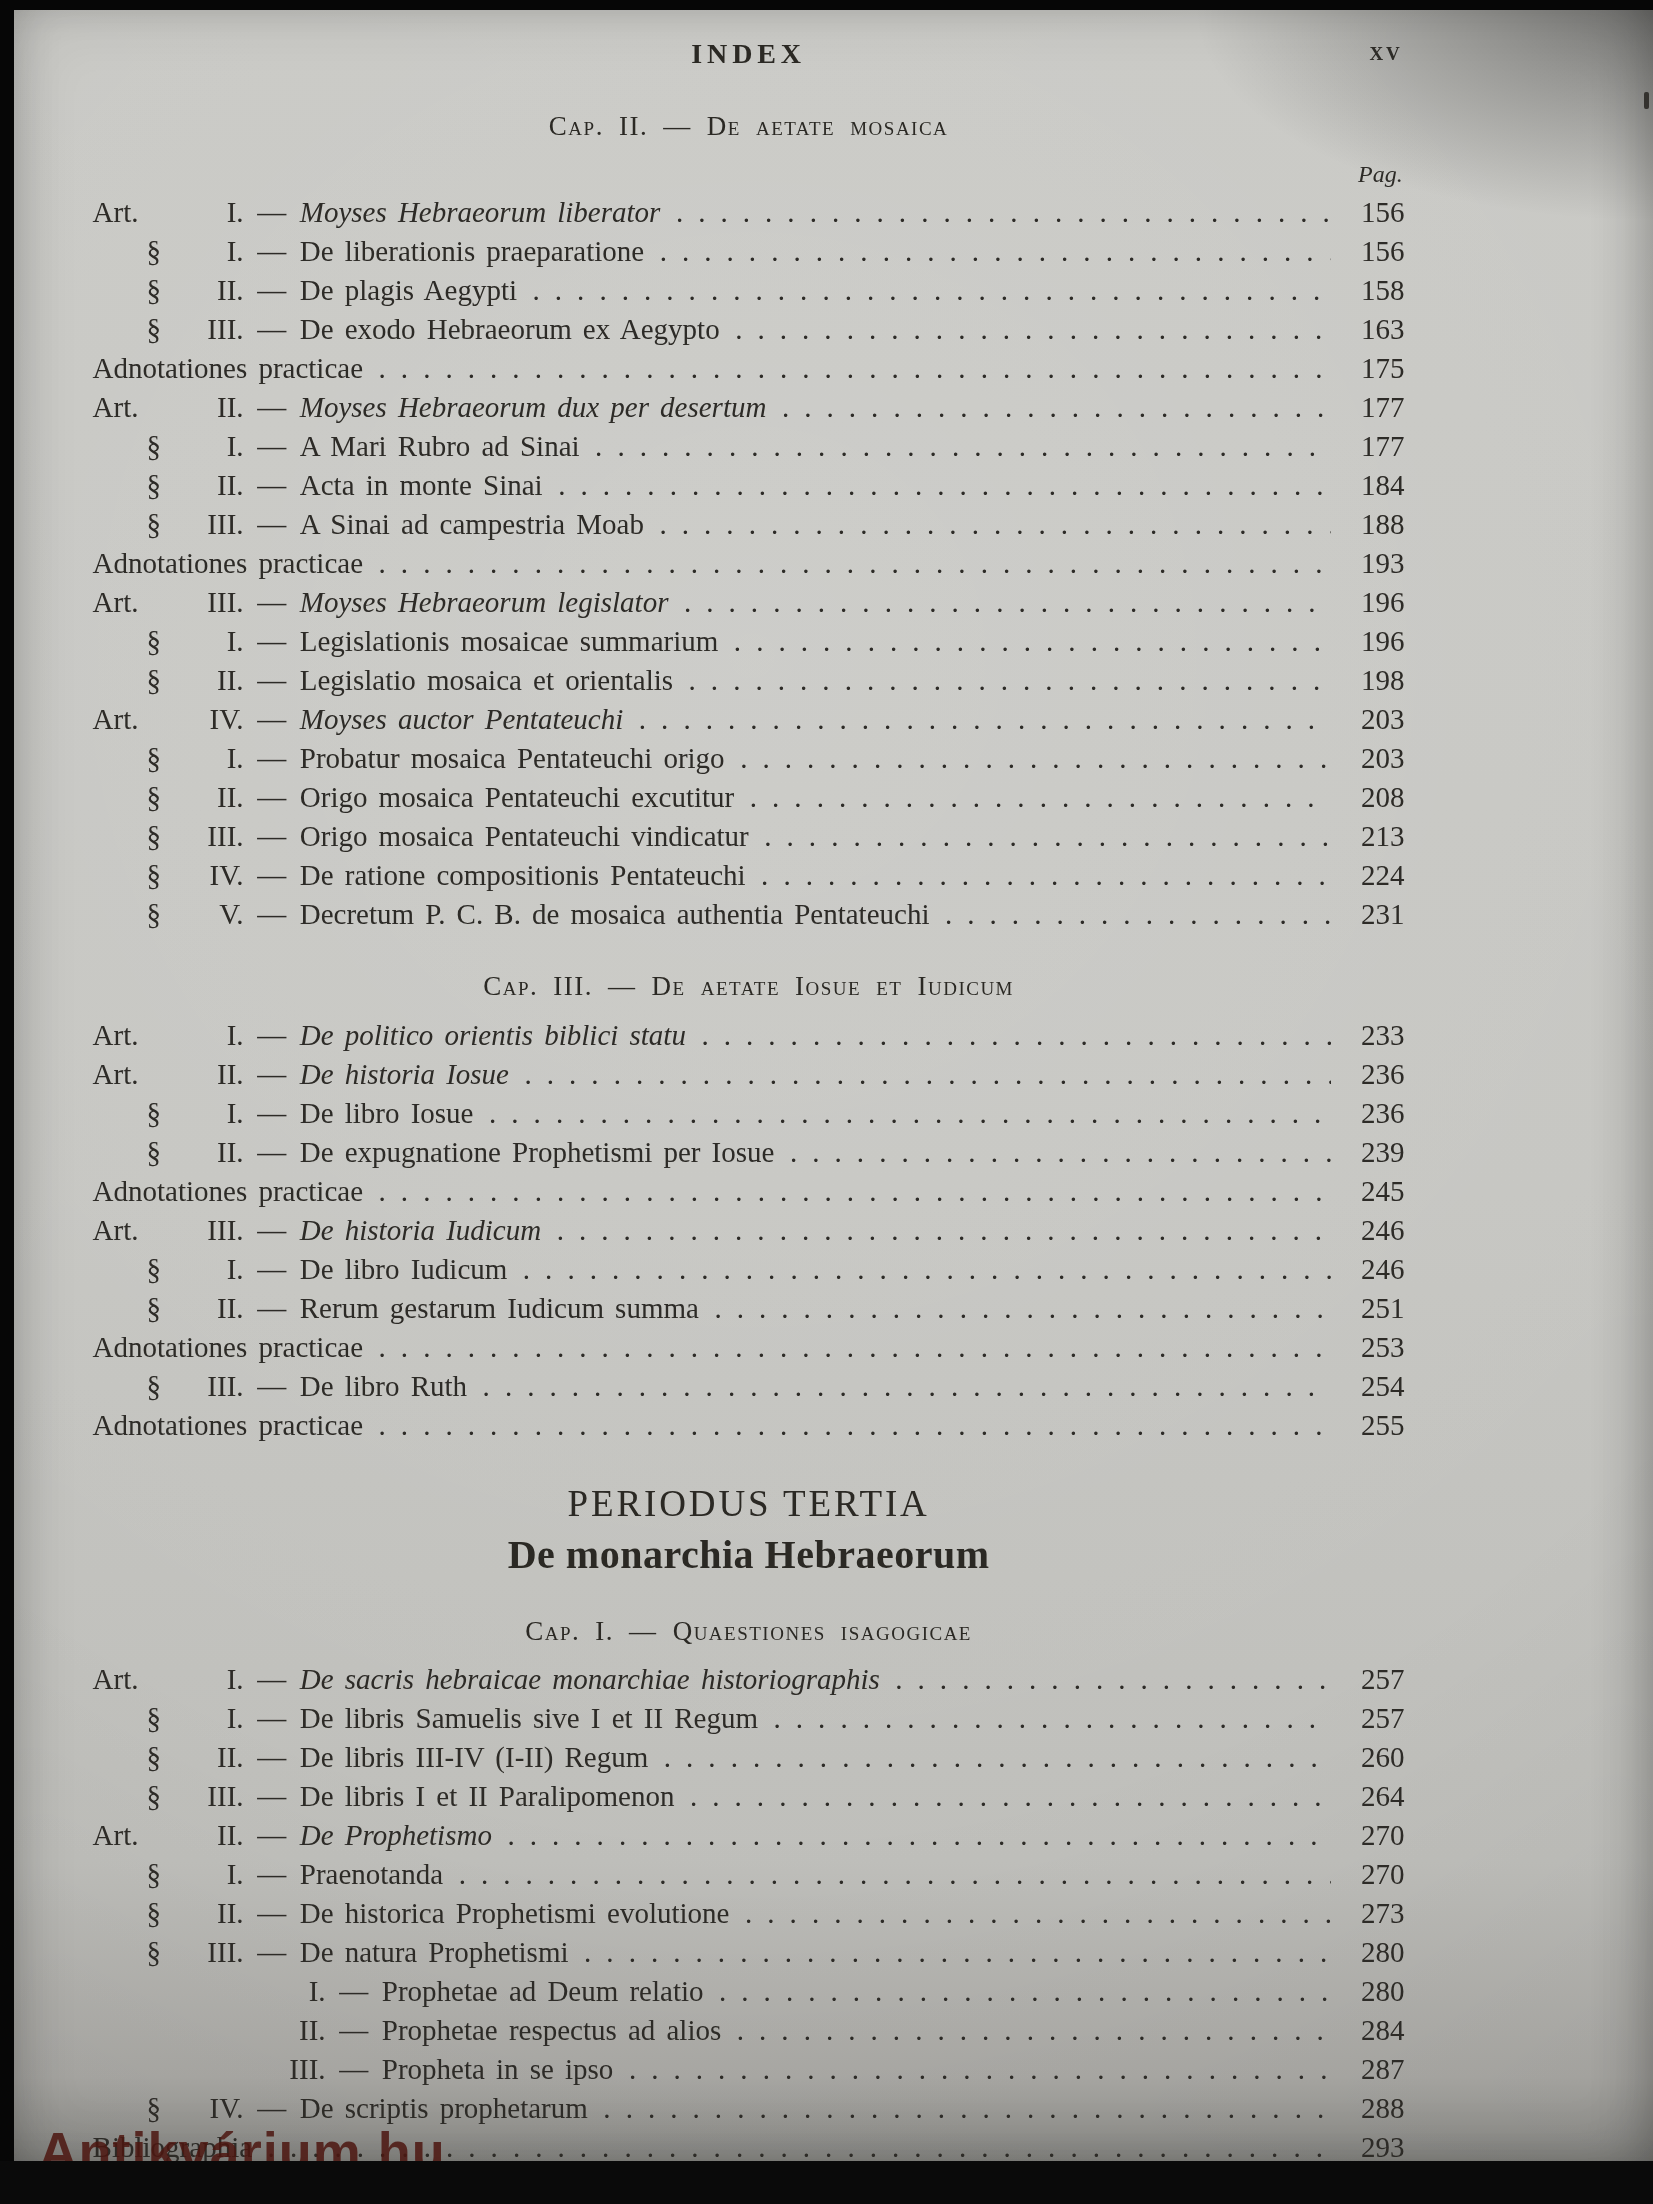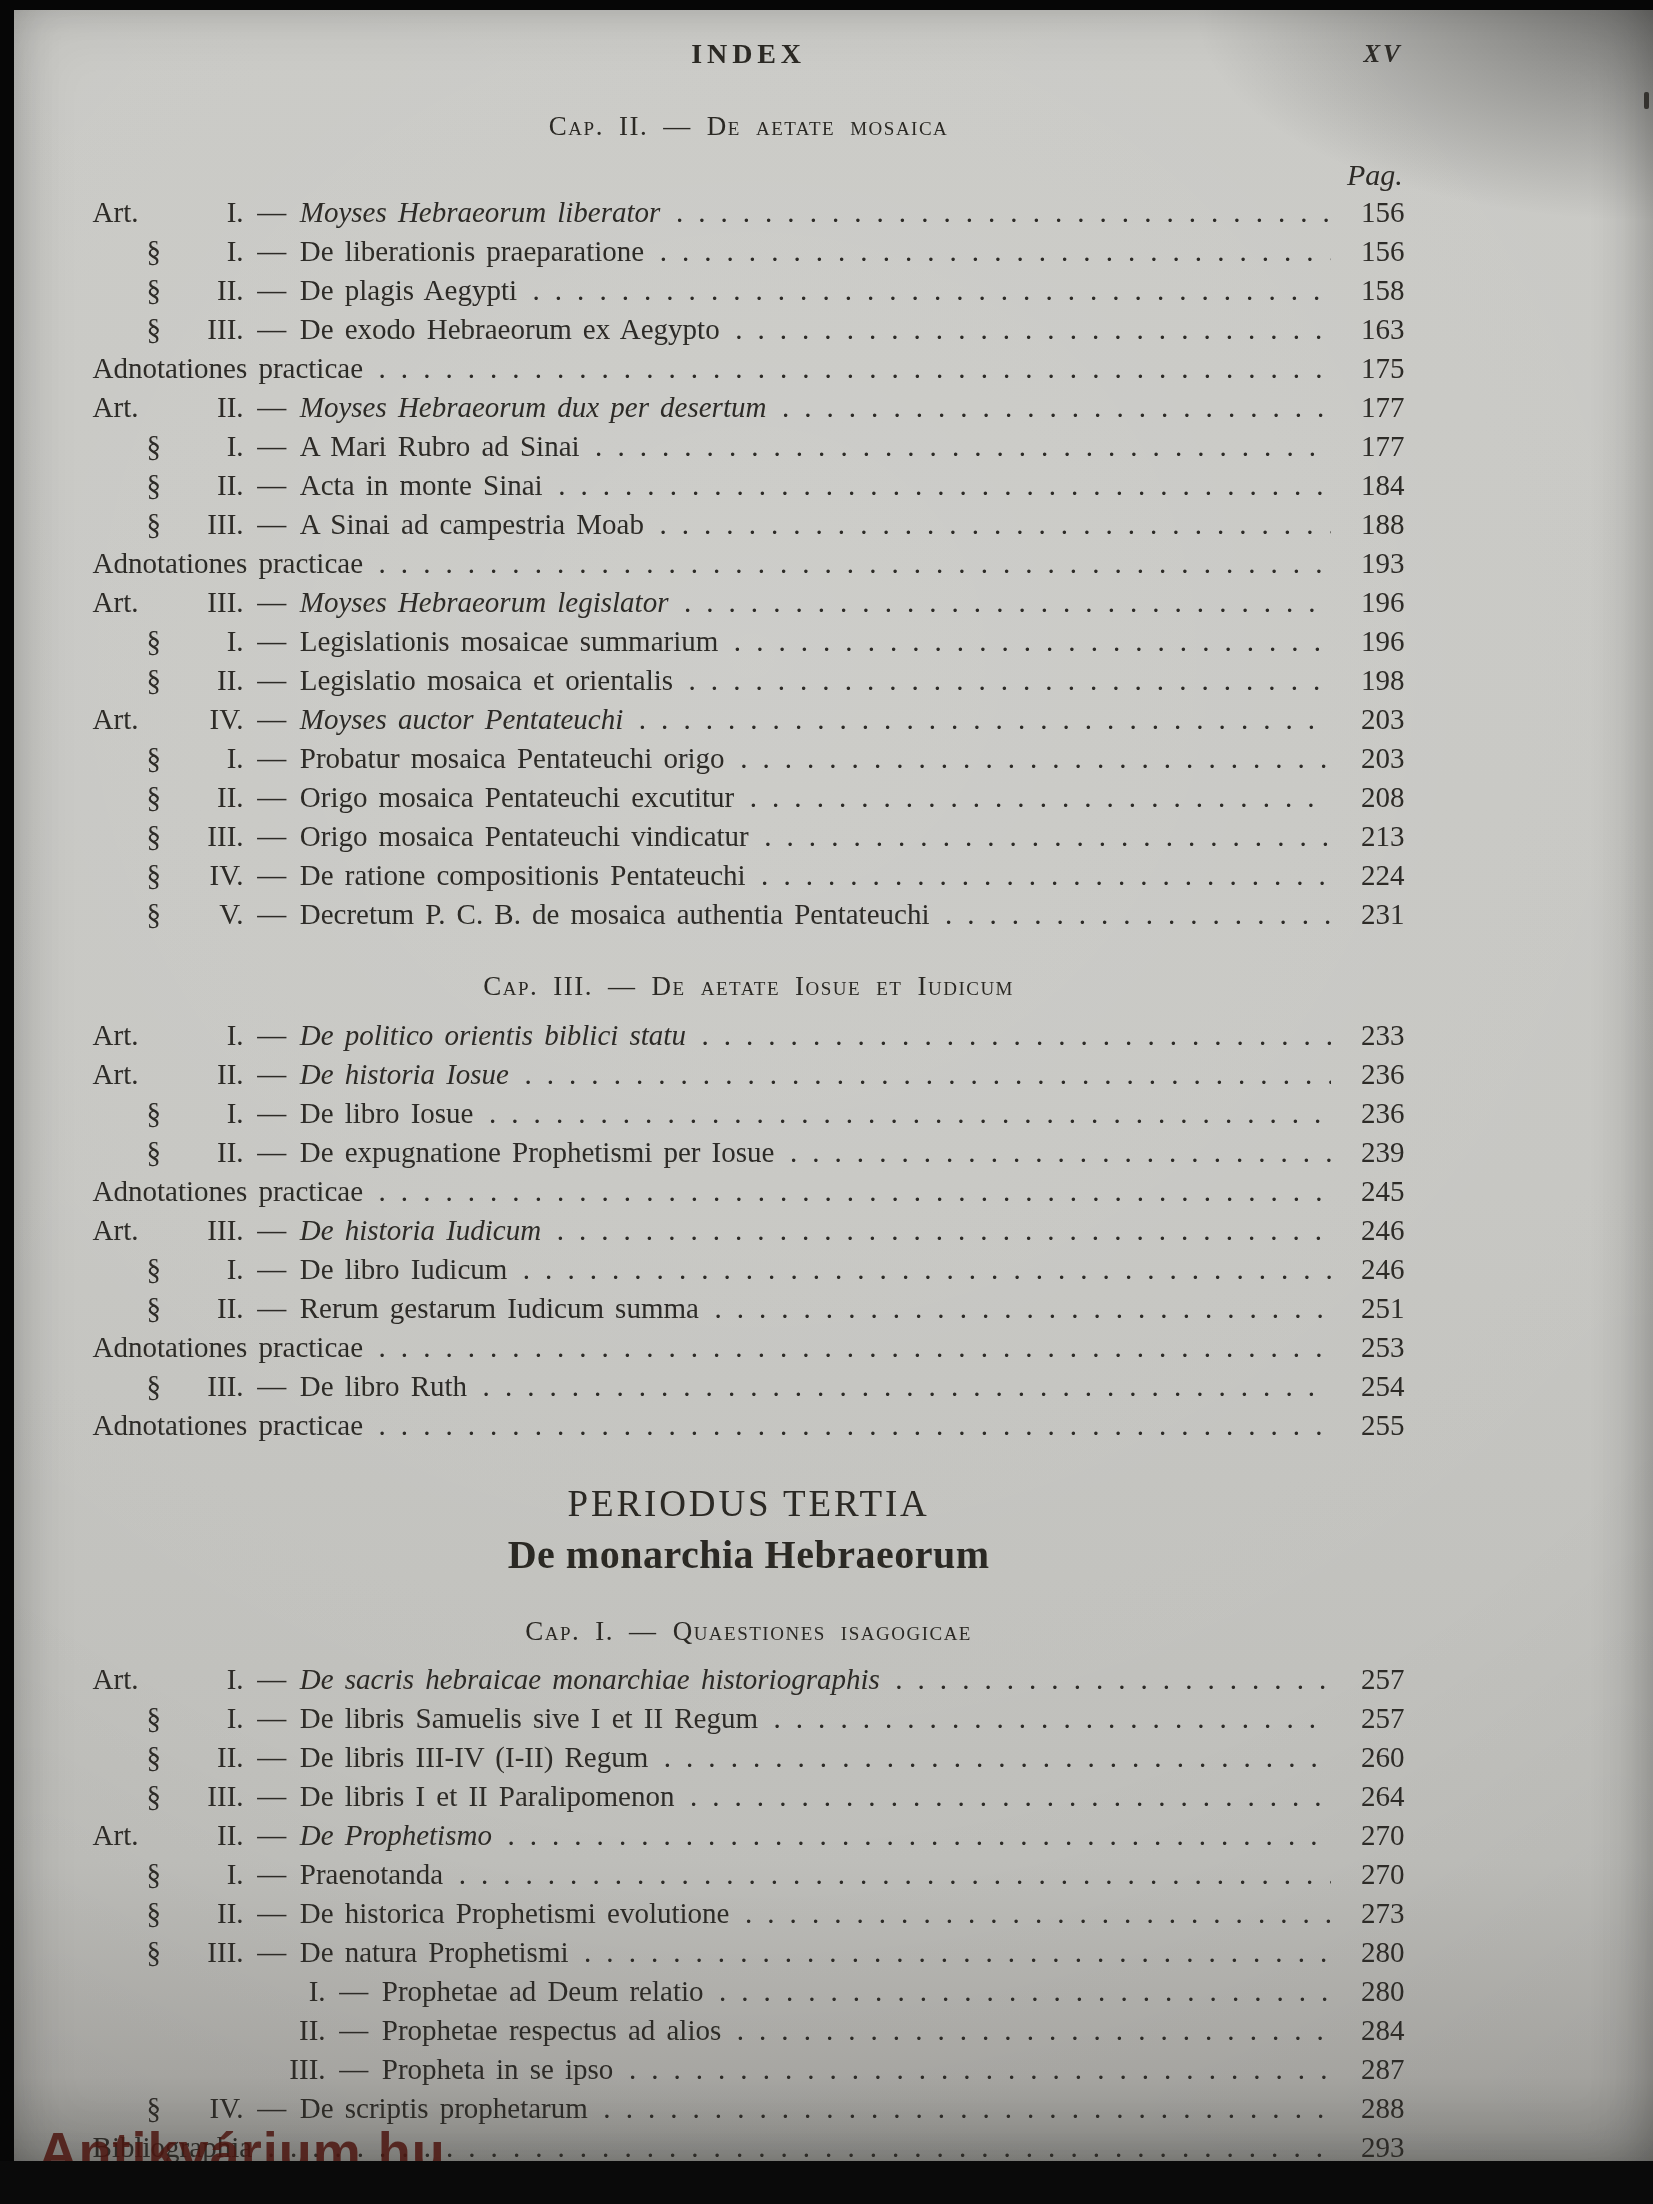--- a/index.html
+++ b/index.html
@@ -23,27 +23,27 @@
     background:
       radial-gradient(ellipse 40% 14% at 100% 0%, rgba(0,0,0,0.40), rgba(0,0,0,0) 70%),
       radial-gradient(ellipse 120% 90% at 45% 30%, rgba(255,255,255,0.10), rgba(0,0,0,0) 60%, rgba(0,0,0,0.08) 100%);
   }
   .content {
     position: absolute; left: 79px; top: 23px; width: 1312px;
     color: #2d2b27; font-size: 29px;
   }
   .pageheader { position: relative; text-align: center; line-height: 41px; }
   .running-title { font-size: 28px; letter-spacing: 4.9px; font-weight: bold; color: #2b2924; }
-  .folio { position: absolute; right: 1.9px; top: 0; font-size: 25px; letter-spacing: 2.9px; font-weight: bold; font-style: italic; }
+  .folio { position: absolute; right: 1.9px; top: 0; font-size: 19px; letter-spacing: 2.9px; font-weight: bold; }
   .chapter {
     text-align: center; font-variant: small-caps;
     font-size: 27px; letter-spacing: 1.5px; word-spacing: 6.8px;
     line-height: 43px; margin: 31px 0 7.8px; color: #2b2924;
   }
-  .pagline { text-align: right; font-style: italic; font-size: 30px; line-height: 37px; padding-right: 1.9px; }
+  .pagline { text-align: right; font-style: italic; font-size: 24px; line-height: 37px; padding-right: 1.9px; }
   .entry { display: flex; align-items: flex-start; line-height: 39px; word-spacing: 3.9px; }
   .entry .lab  { flex: none; width: 83px; }
   .entry.lv1 .lab { padding-left: 54px; }
   .entry .num  { flex: none; width: 68px; text-align: right; }
   .entry.lv2 .lab { width: 155px; }
   .entry.lv2 .num { width: 78px; }
   .entry .dash { flex: none; padding: 0 13.6px; }
   .entry .title { flex: none; white-space: nowrap; }
   .entry .title.it { font-style: italic; }
   .entry .dots { flex: 1 1 auto; overflow: hidden; white-space: nowrap; margin: 0 11.6px 0 15.5px; min-width: 13.6px; }

